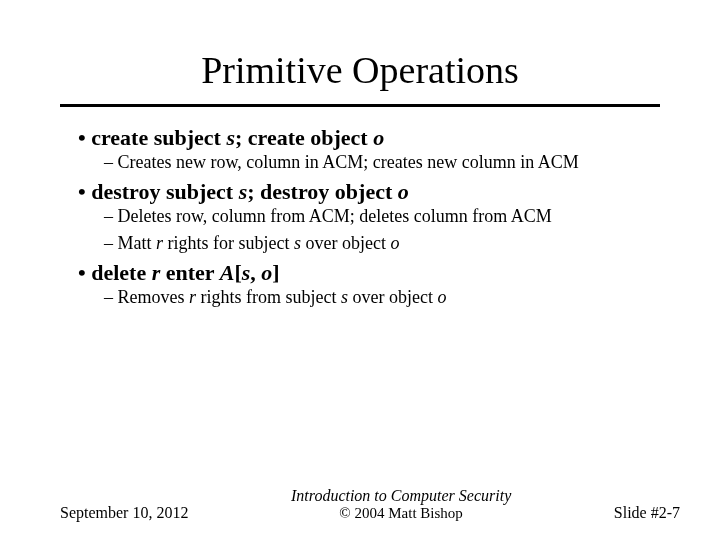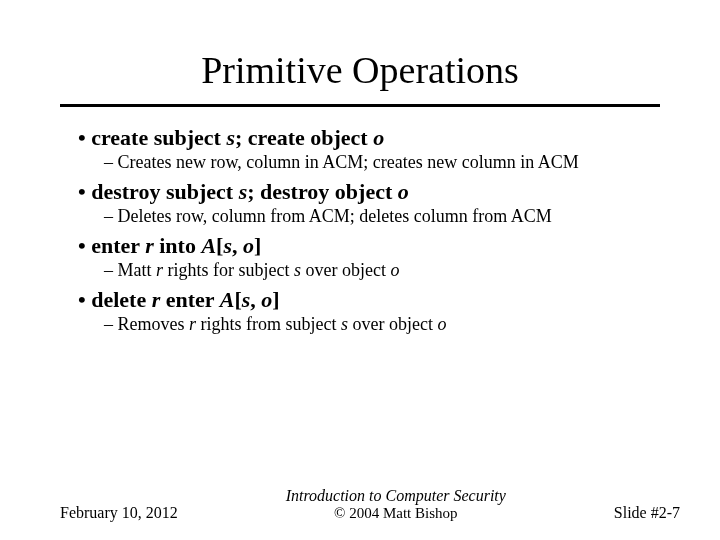--- a/index.html
+++ b/index.html
@@ -89,37 +89,34 @@
     <div class="b1">
       <span>create subject </span><span class="ital">s</span><span>; create object </span><span class="ital">o</span>
     </div>
     <div class="b2">Creates new row, column in ACM; creates new column in ACM</div>
 
     <div class="b1">
       <span>destroy subject </span><span class="ital">s</span><span>; destroy object </span><span class="ital">o</span>
     </div>
     <div class="b2">Deletes row, column from ACM; deletes column from ACM</div>
 
-    <div class="b1">
-      <span>enter </span><span class="ital">r</span><span> into </span><span class="ital">A</span><span>[</span><span class="ital">s</span><span>, </span><span class="ital">o</span><span>]</span>
-    </div>
     <div class="b2">
       <span>Matt </span><span class="ital2">r</span><span> rights for subject </span><span class="ital2">s</span><span> over object </span><span class="ital2">o</span>
     </div>
 
     <div class="b1">
       <span>delete </span><span class="ital">r</span><span> enter </span><span class="ital">A</span><span>[</span><span class="ital">s</span><span>, </span><span class="ital">o</span><span>]</span>
     </div>
     <div class="b2">
       <span>Removes </span><span class="ital2">r</span><span> rights from subject </span><span class="ital2">s</span><span> over object </span><span class="ital2">o</span>
     </div>
 
   </div>
 
   <div class="footer">
-    <div class="footer-left">February 10, 2012</div>
+    <div class="footer-left">September 10, 2012</div>
     <div class="footer-center">
       <div>Introduction to Computer Security</div>
       <div class="copy">© 2004 Matt Bishop</div>
     </div>
     <div class="footer-right">Slide #2-7</div>
   </div>
 </div>
 
 </body></html>

